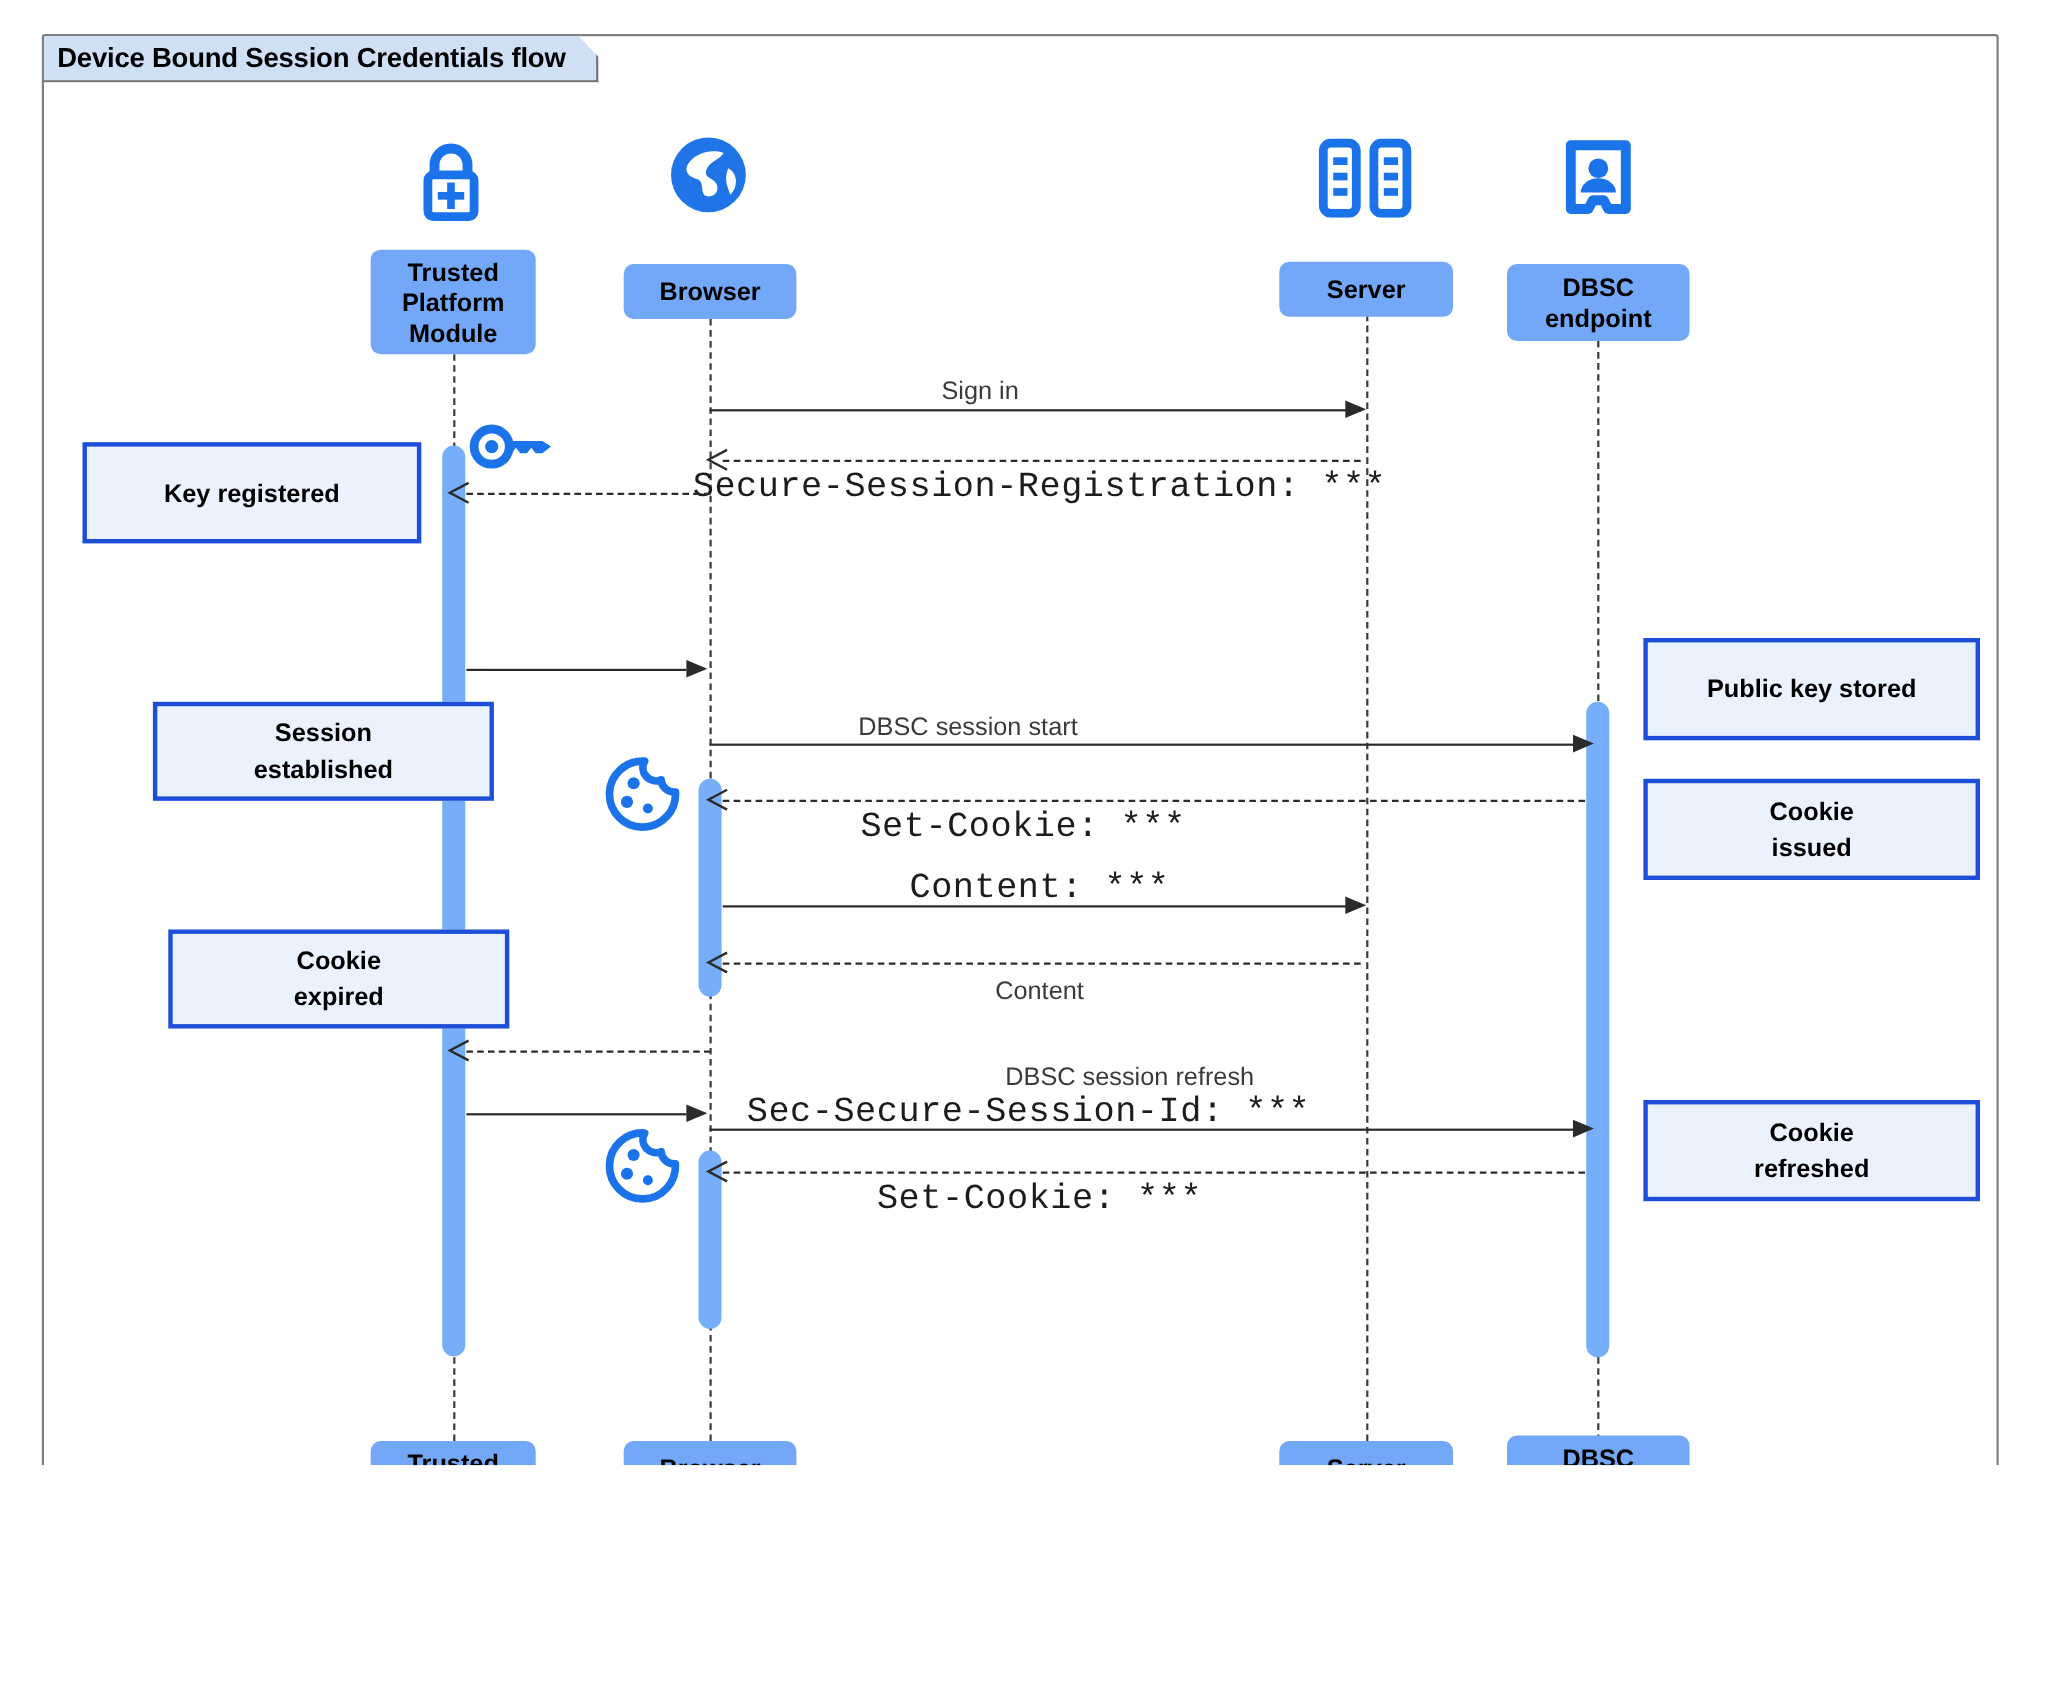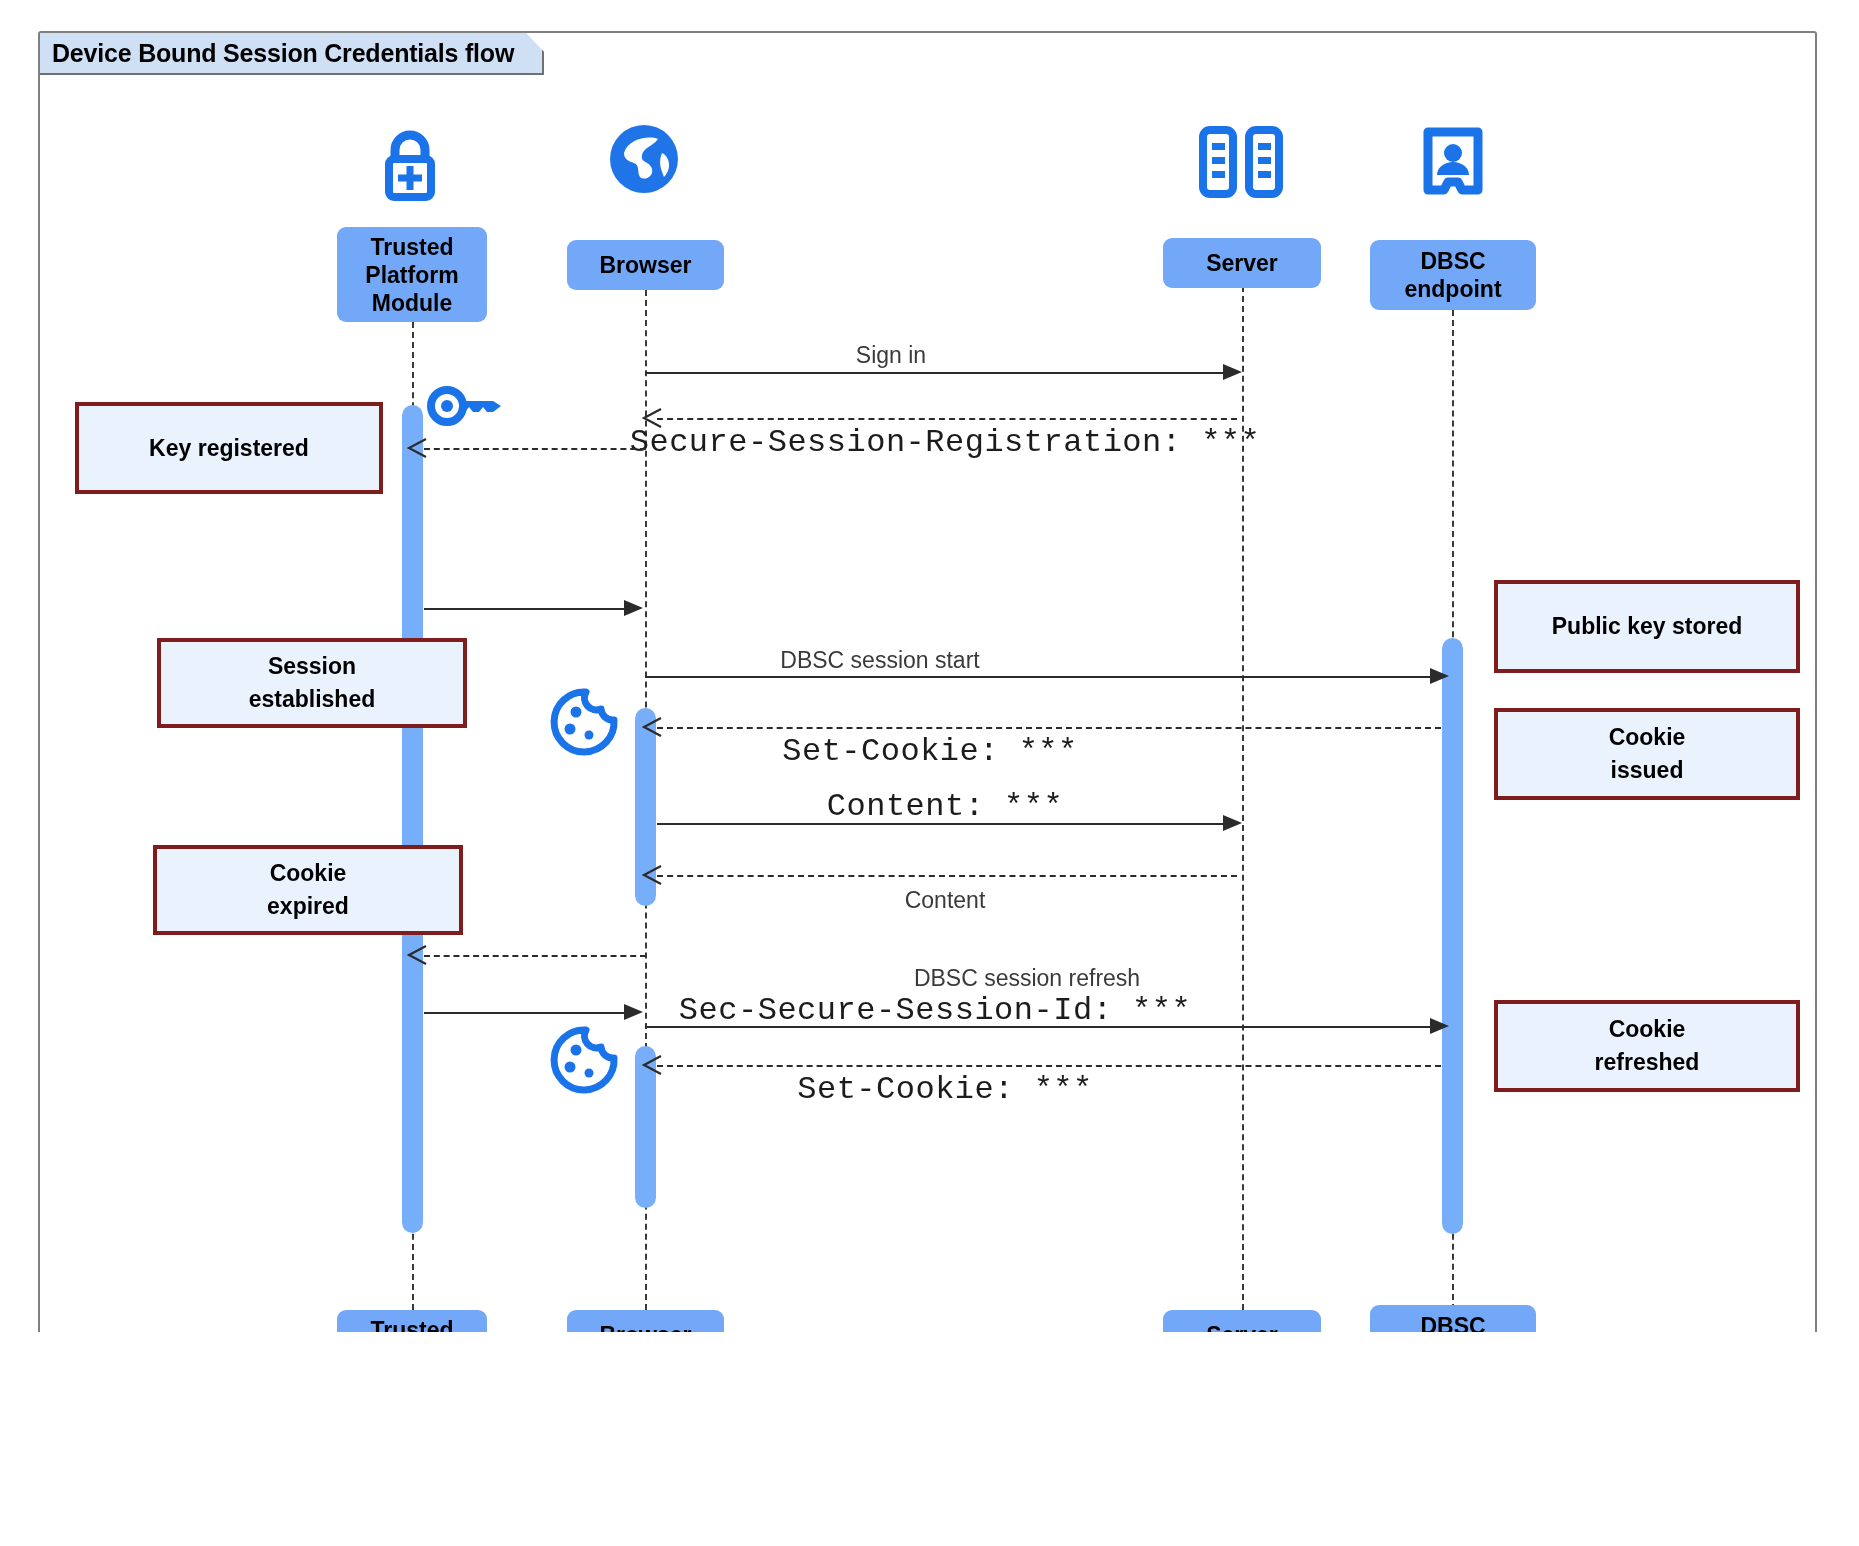--- a/index.html
+++ b/index.html
@@ -87,21 +87,21 @@
     position: absolute;
     width: 21px;
     background: #77aef9;
     border-radius: 11px;
   }
 
   
   .note {
     position: absolute;
     background: #eaf2fe;
-    border: 4px solid #7f1d1d;
+    border: 4px solid #1d4ed8;
     box-sizing: border-box;
     display: flex;
     align-items: center;
     justify-content: center;
     text-align: center;
     color: #000000;
     font-weight: bold;
     font-size: 23px;
     line-height: 33px;
   }
@@ -294,21 +294,21 @@
 
   <div class="deco" style="left:548px; top:686px;">
     <svg viewBox="0 0 72 72" width="72" height="72">
       <path d="M38 6 a30 30 0 1 0 28 28 a12 12 0 0 1 -13 -11 a12 12 0 0 1 -15 -17 Z" fill="#ffffff" stroke="#1a73e8" stroke-width="7" stroke-linejoin="round"></path>
       <circle cx="28" cy="26" r="5.5" fill="#1a73e8"></circle>
       <circle cx="22" cy="43" r="5.5" fill="#1a73e8"></circle>
       <circle cx="41" cy="49" r="4.5" fill="#1a73e8"></circle>
     </svg>
   </div>
 
-  <div class="note" style="left:157px; top:638px; width:310px; height:90px;">
+  <div class="note" style="left:139px; top:638px; width:310px; height:90px;">
     <span style="white-space:pre-line;">Session
 established</span>
   </div>
 
   <div class="note" style="left:1494px; top:708px; width:306px; height:92px;">
     <span style="white-space:pre-line;">Cookie
 issued</span>
   </div>
 
   <div class="msg-label mono center" style="left:945px; top:792px;">Content: ***</div>

